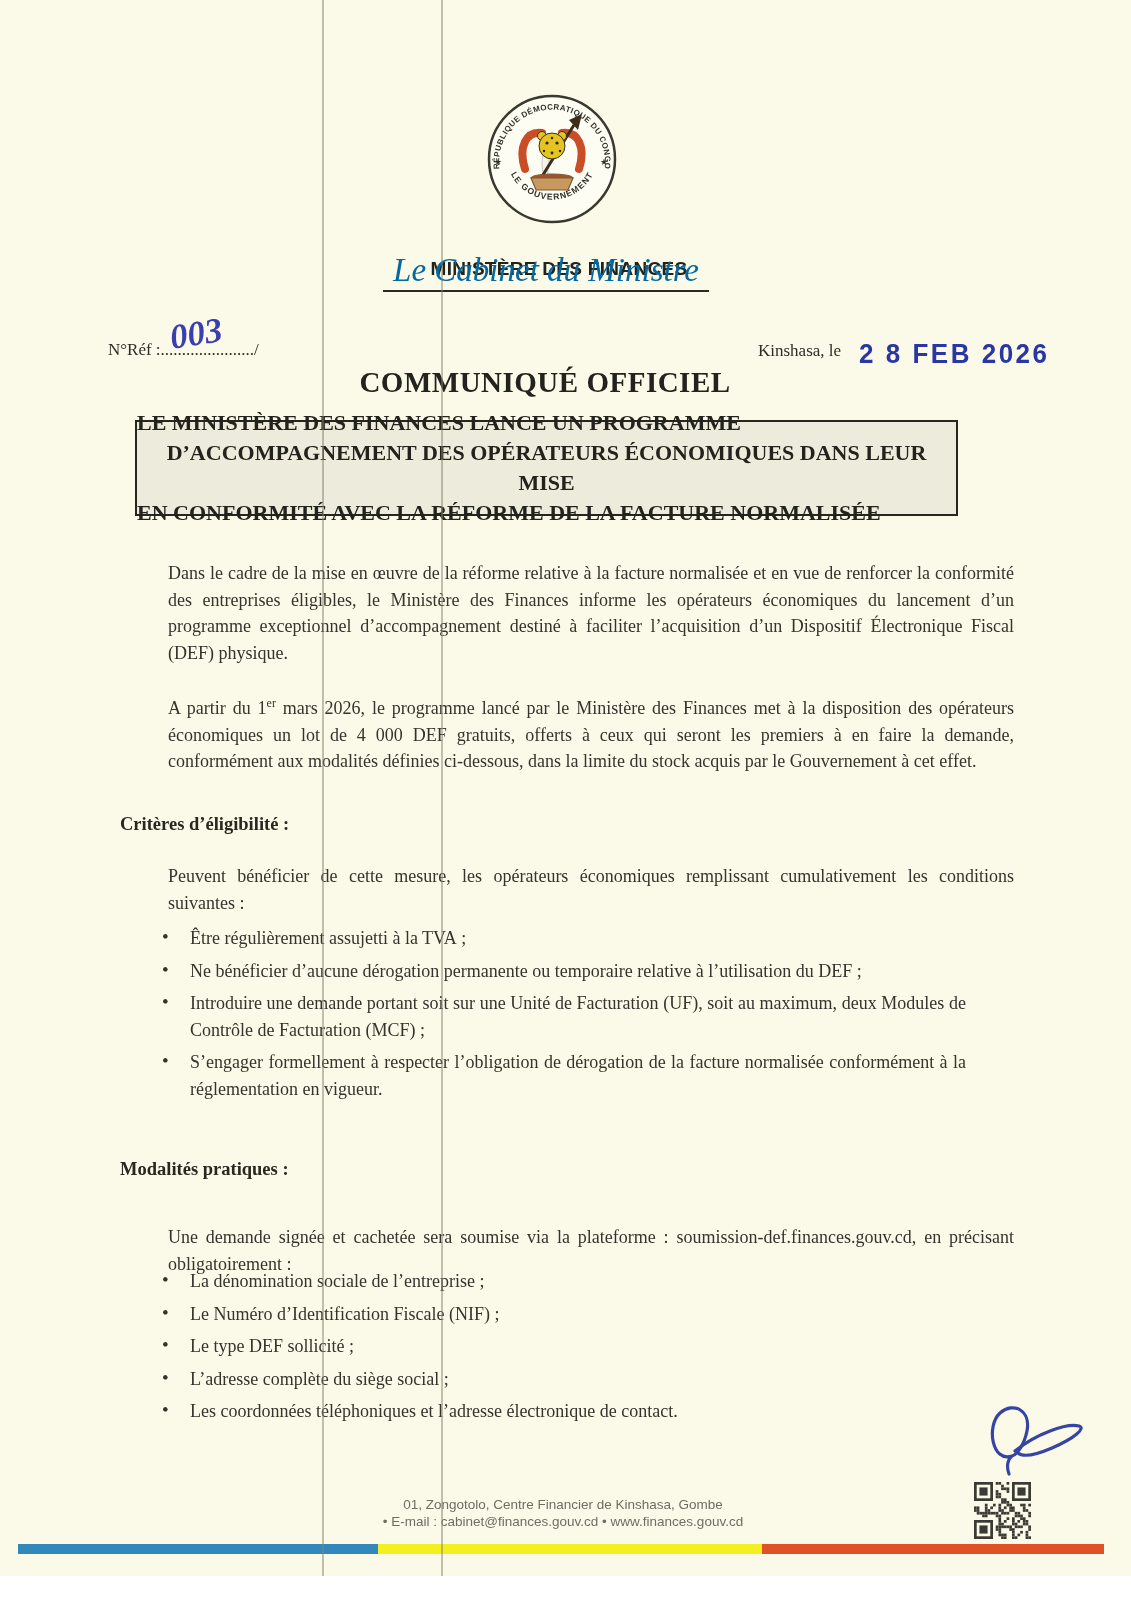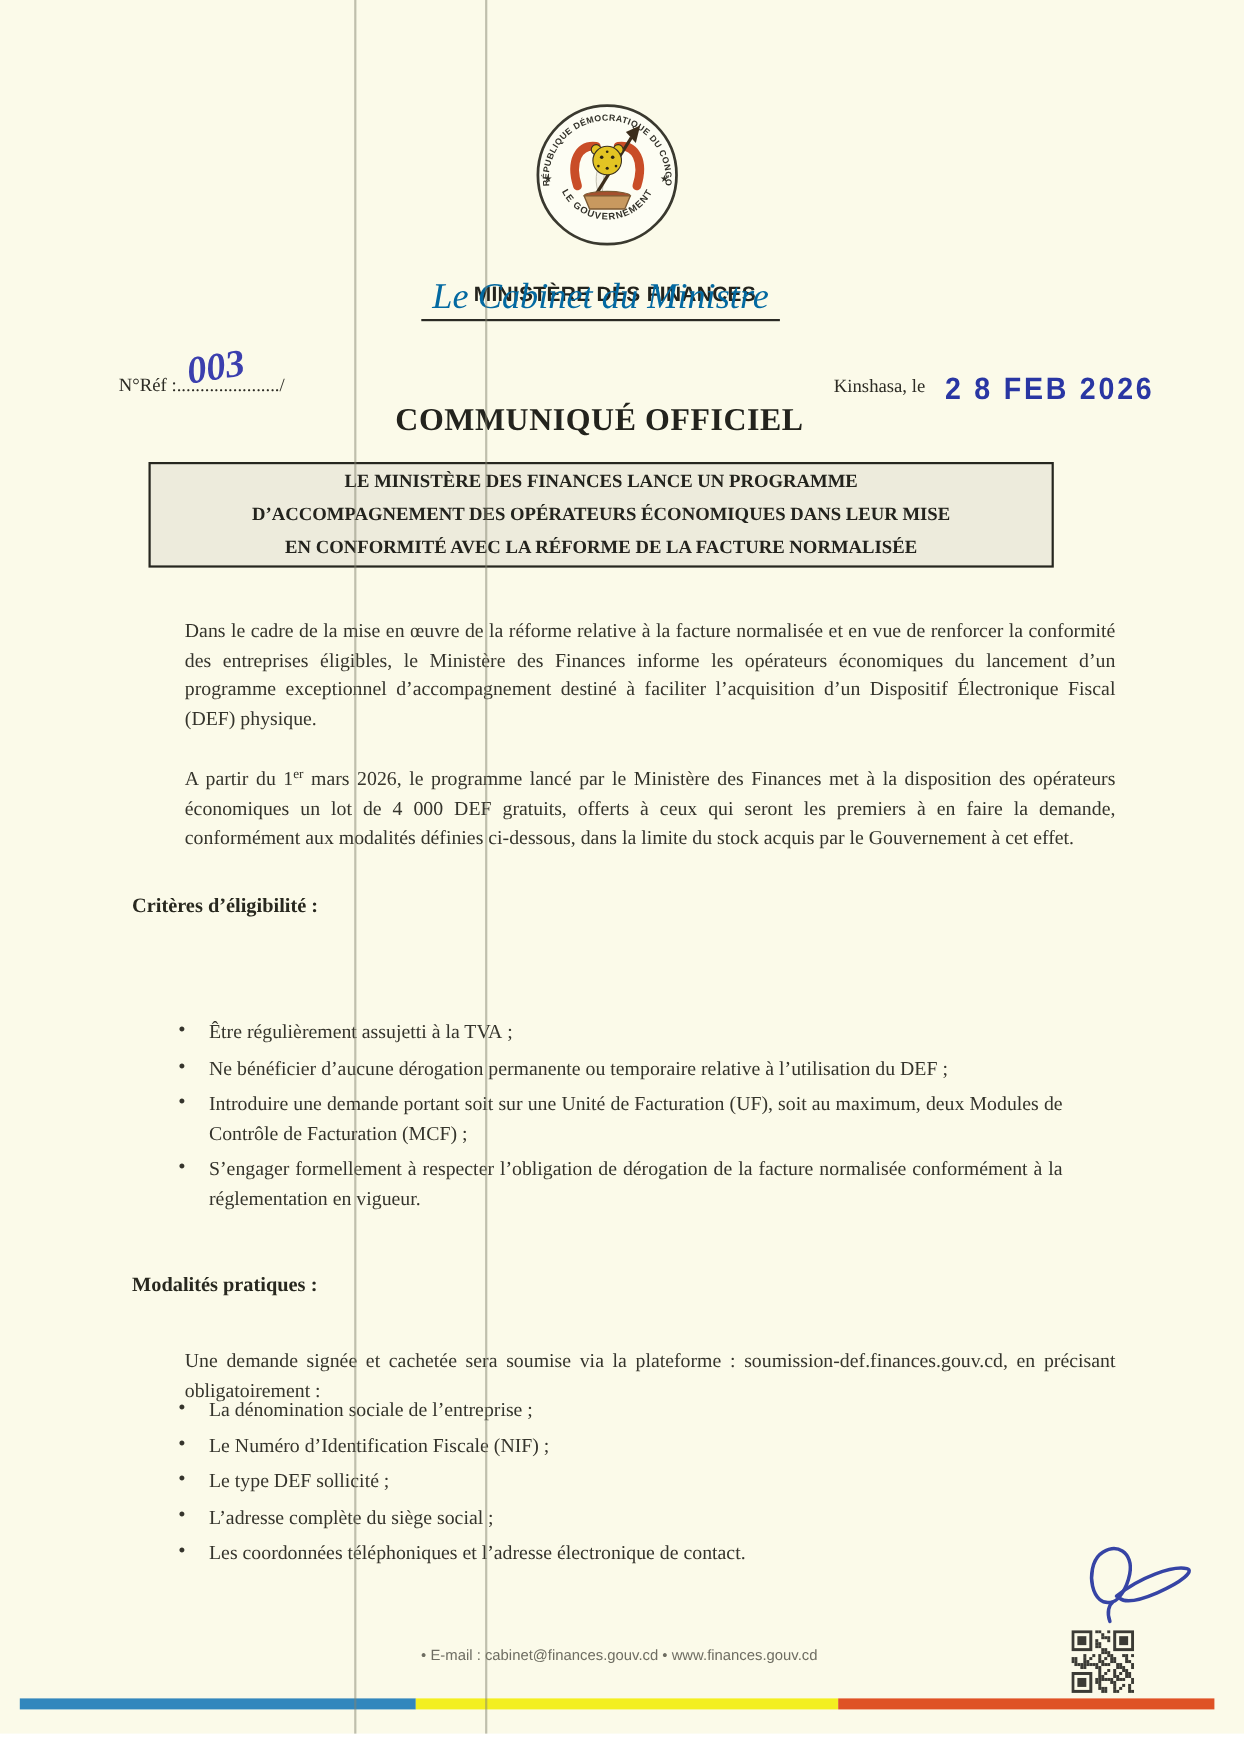--- a/index.html
+++ b/index.html
@@ -48,22 +48,22 @@
   }
 
   .doc-title {
     position: absolute; left: 0; top: 366px; width: 1090px; text-align: center;
     font-weight: 700; font-size: 29px; letter-spacing: .5px; color: #23231d;
   }
 
   .headline-box {
     position: absolute; left: 135px; top: 420px; width: 819px; height: 92px;
     border: 2px solid #26261f; background: #edebdc;
-    display: flex; flex-direction: column; justify-content: center; align-items: center;
-    font-weight: 700; font-size: 17px; line-height: 30px; text-align: center; color: #23231d;
+    display: flex; flex-direction: column; justify-content: center; align-items: flex-start;
+    font-weight: 700; font-size: 22px; line-height: 30px; text-align: center; color: #23231d;
   }
 
   .para {
     position: absolute; left: 120px; width: 846px;
     font-size: 18px; line-height: 26.5px; text-align: justify; margin-left: 48px;
   }
   .p1 { top: 542px; }
   .p2 { top: 672px; }
   .intro1 { top: 845px; }
   .intro2 { top: 1206px; }
@@ -165,20 +165,21 @@
     <div>LE MINISTÈRE DES FINANCES LANCE UN PROGRAMME</div>
     <div>D’ACCOMPAGNEMENT DES OPÉRATEURS ÉCONOMIQUES DANS LEUR MISE</div>
     <div>EN CONFORMITÉ AVEC LA RÉFORME DE LA FACTURE NORMALISÉE</div>
   </div>
 
   <p class="para p1">Dans le cadre de la mise en œuvre de la réforme relative à la facture normalisée et en vue de renforcer la conformité des entreprises éligibles, le Ministère des Finances informe les opérateurs économiques du lancement d’un programme exceptionnel d’accompagnement destiné à faciliter l’acquisition d’un Dispositif Électronique Fiscal (DEF) physique.</p>
 
   <p class="para p2"><span>A partir du 1</span><sup>er</sup><span> mars 2026, le programme lancé par le Ministère des Finances met à la disposition des opérateurs économiques un lot de 4 000 DEF gratuits, offerts à ceux qui seront les premiers à en faire la demande, conformément aux modalités définies ci-dessous, dans la limite du stock acquis par le Gouvernement à cet effet.</span></p>
 
   <h3 class="section-h h-criteres">Critères d’éligibilité&nbsp;:</h3>
+  <p class="para intro1">Peuvent bénéficier de cette mesure, les opérateurs économiques remplissant cumulativement les conditions suivantes&nbsp;:</p>
 
   <ul class="blist blist-1">
     <li>Être régulièrement assujetti à la TVA&nbsp;;</li>
     <li>Ne bénéficier d’aucune dérogation permanente ou temporaire relative à l’utilisation du DEF&nbsp;;</li>
     <li>Introduire une demande portant soit sur une Unité de Facturation (UF), soit au maximum, deux Modules de Contrôle de Facturation (MCF)&nbsp;;</li>
     <li>S’engager formellement à respecter l’obligation de dérogation de la facture normalisée conformément à la réglementation en vigueur.</li>
   </ul>
 
   <h3 class="section-h h-modalites">Modalités pratiques&nbsp;:</h3>
   <p class="para intro2">Une demande signée et cachetée sera soumise via la plateforme&nbsp;: soumission-def.finances.gouv.cd, en précisant obligatoirement&nbsp;:</p>
@@ -323,20 +324,21 @@
         <rect x="38" y="0" width="19" height="19" fill="#3b3b35"></rect>
         <rect x="40.714285714285715" y="2.7142857142857144" width="13.571428571428573" height="13.571428571428573" fill="#fbfae9"></rect>
         <rect x="43.42857142857143" y="5.428571428571429" width="8.142857142857142" height="8.142857142857142" fill="#3b3b35"></rect>
         <rect x="0" y="38" width="19" height="19" fill="#3b3b35"></rect>
         <rect x="2.7142857142857144" y="40.714285714285715" width="13.571428571428573" height="13.571428571428573" fill="#fbfae9"></rect>
         <rect x="5.428571428571429" y="43.42857142857143" width="8.142857142857142" height="8.142857142857142" fill="#3b3b35"></rect>
       </svg>
   </div>
 
   <div class="footer">
+    <div>01, Zongotolo, Centre Financier de Kinshasa, Gombe</div>
     <div>•  E-mail&nbsp;: cabinet@finances.gouv.cd   •  www.finances.gouv.cd</div>
   </div>
 
   <div class="stripe stripe-blue"></div>
   <div class="stripe stripe-yellow"></div>
   <div class="stripe stripe-red"></div>
 
   <div class="bottom-white"></div>
 
 </div>

